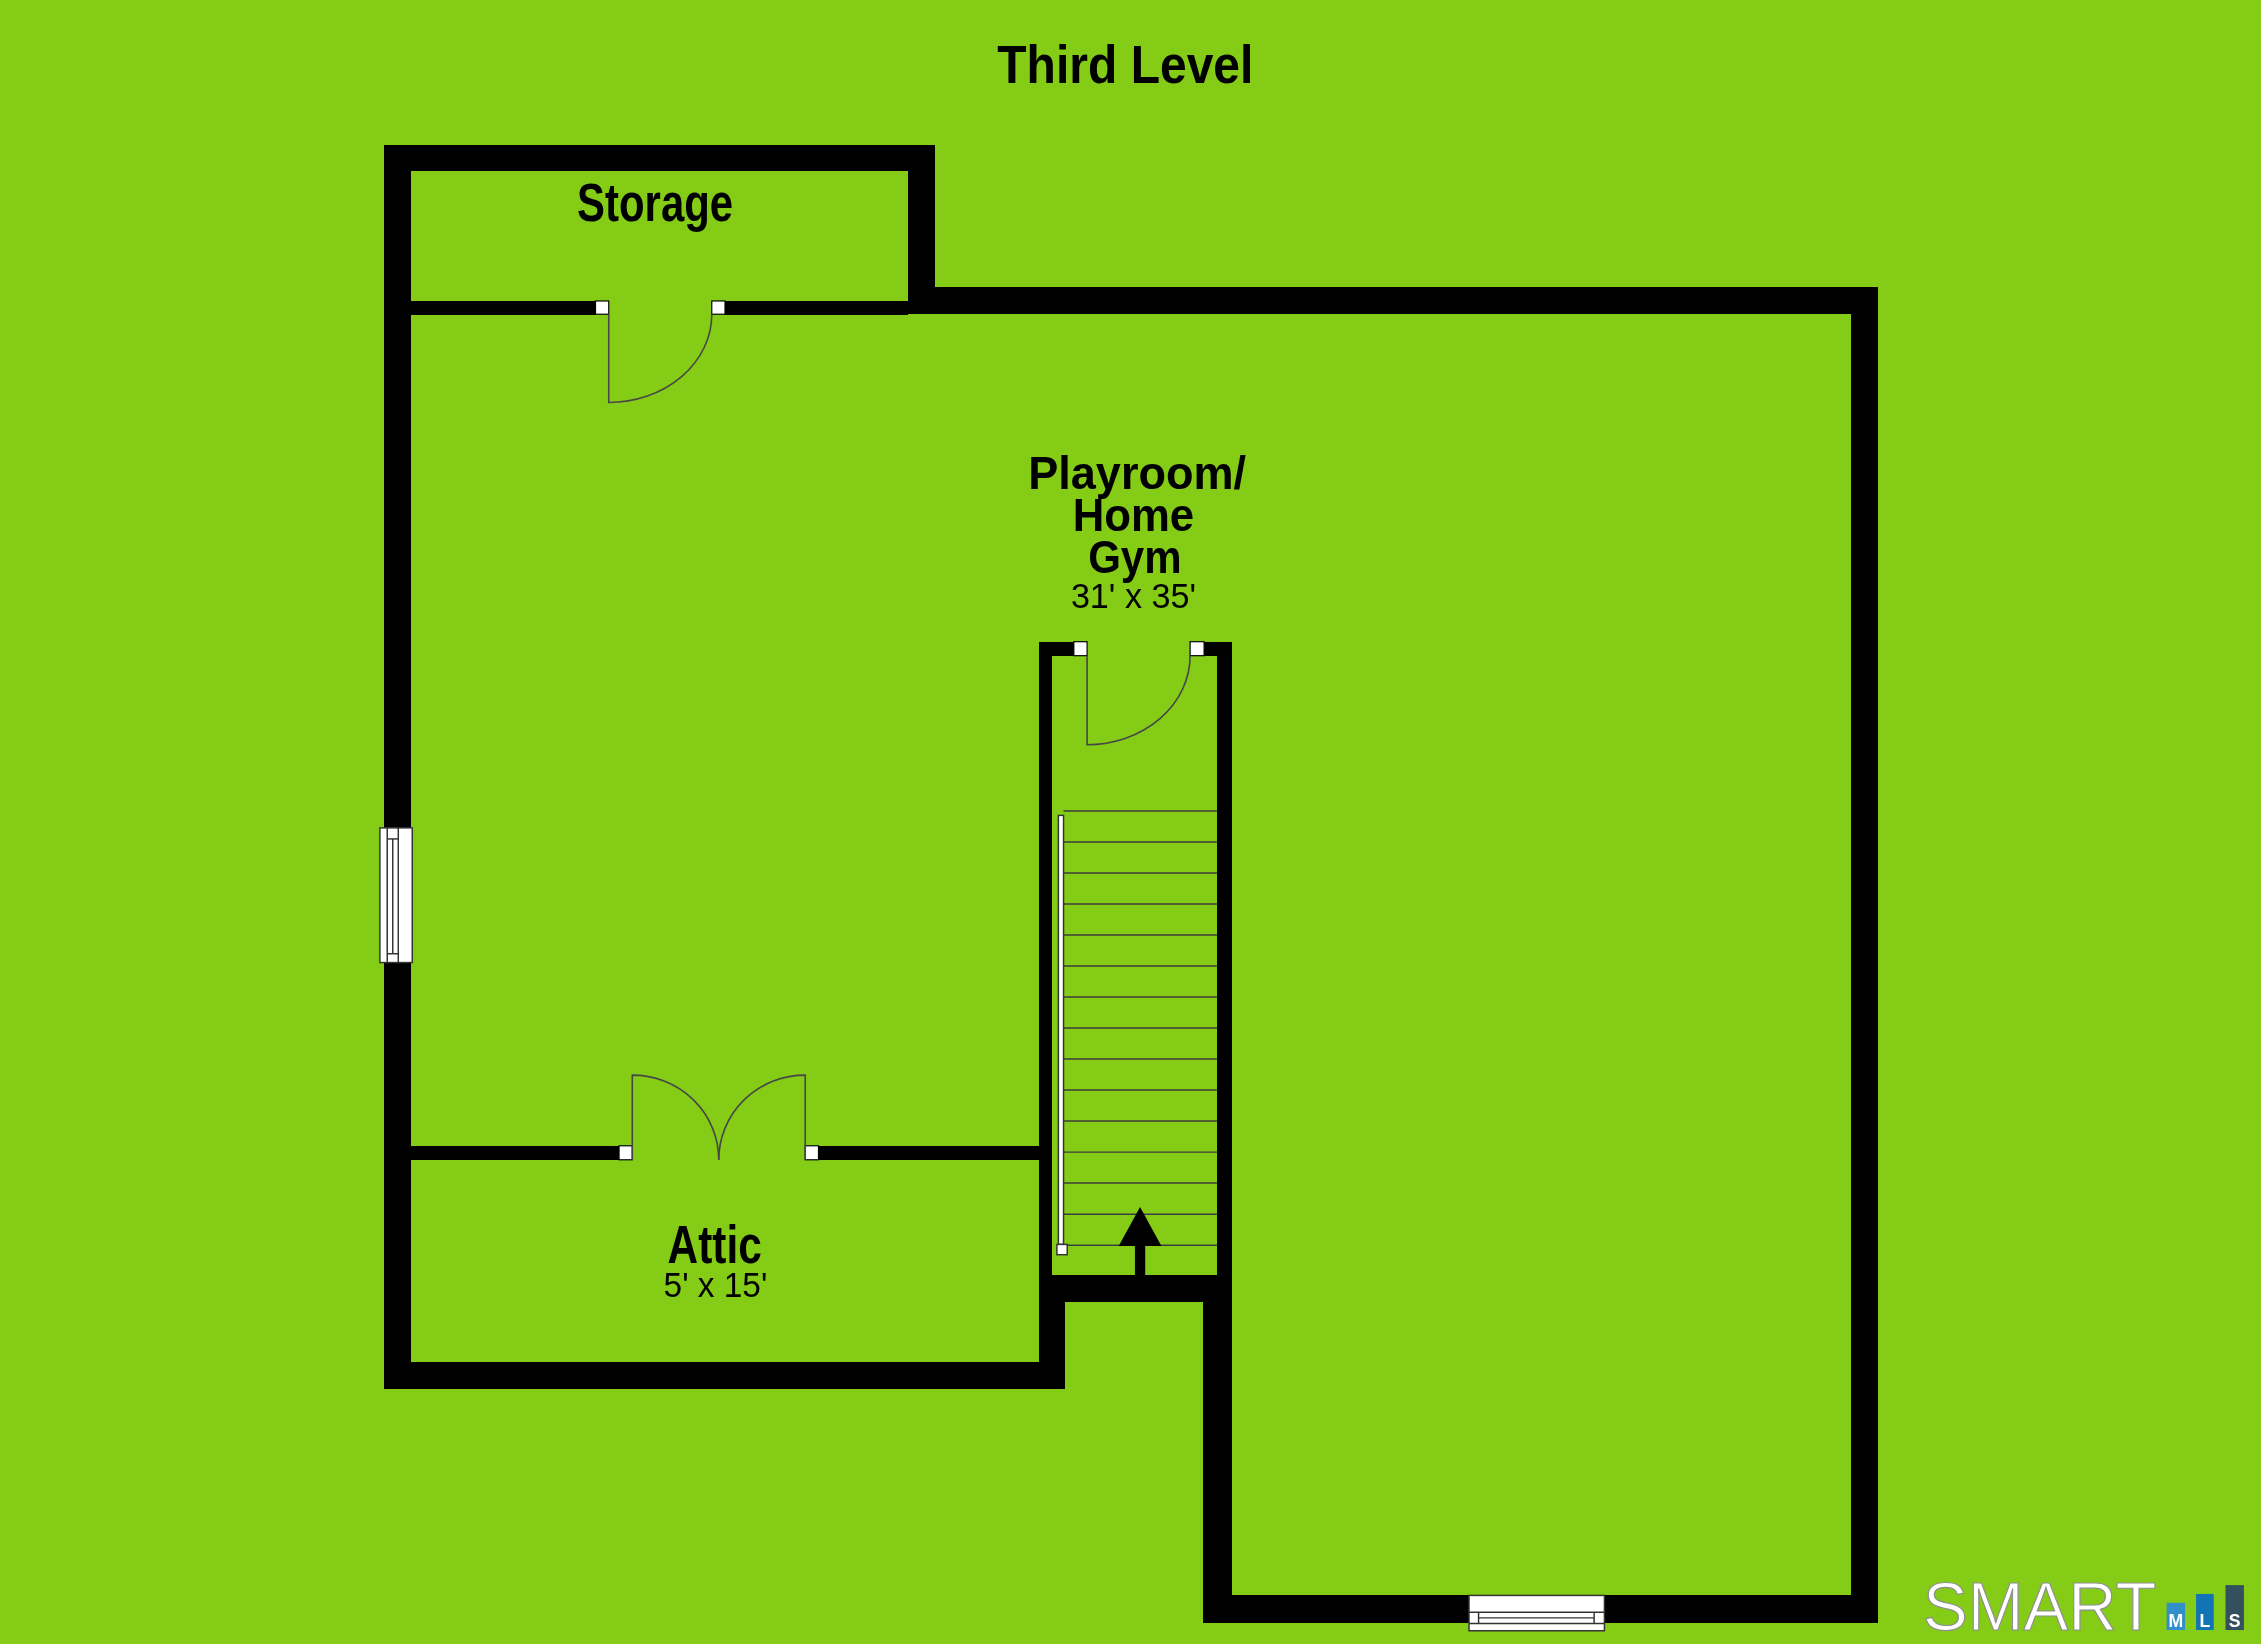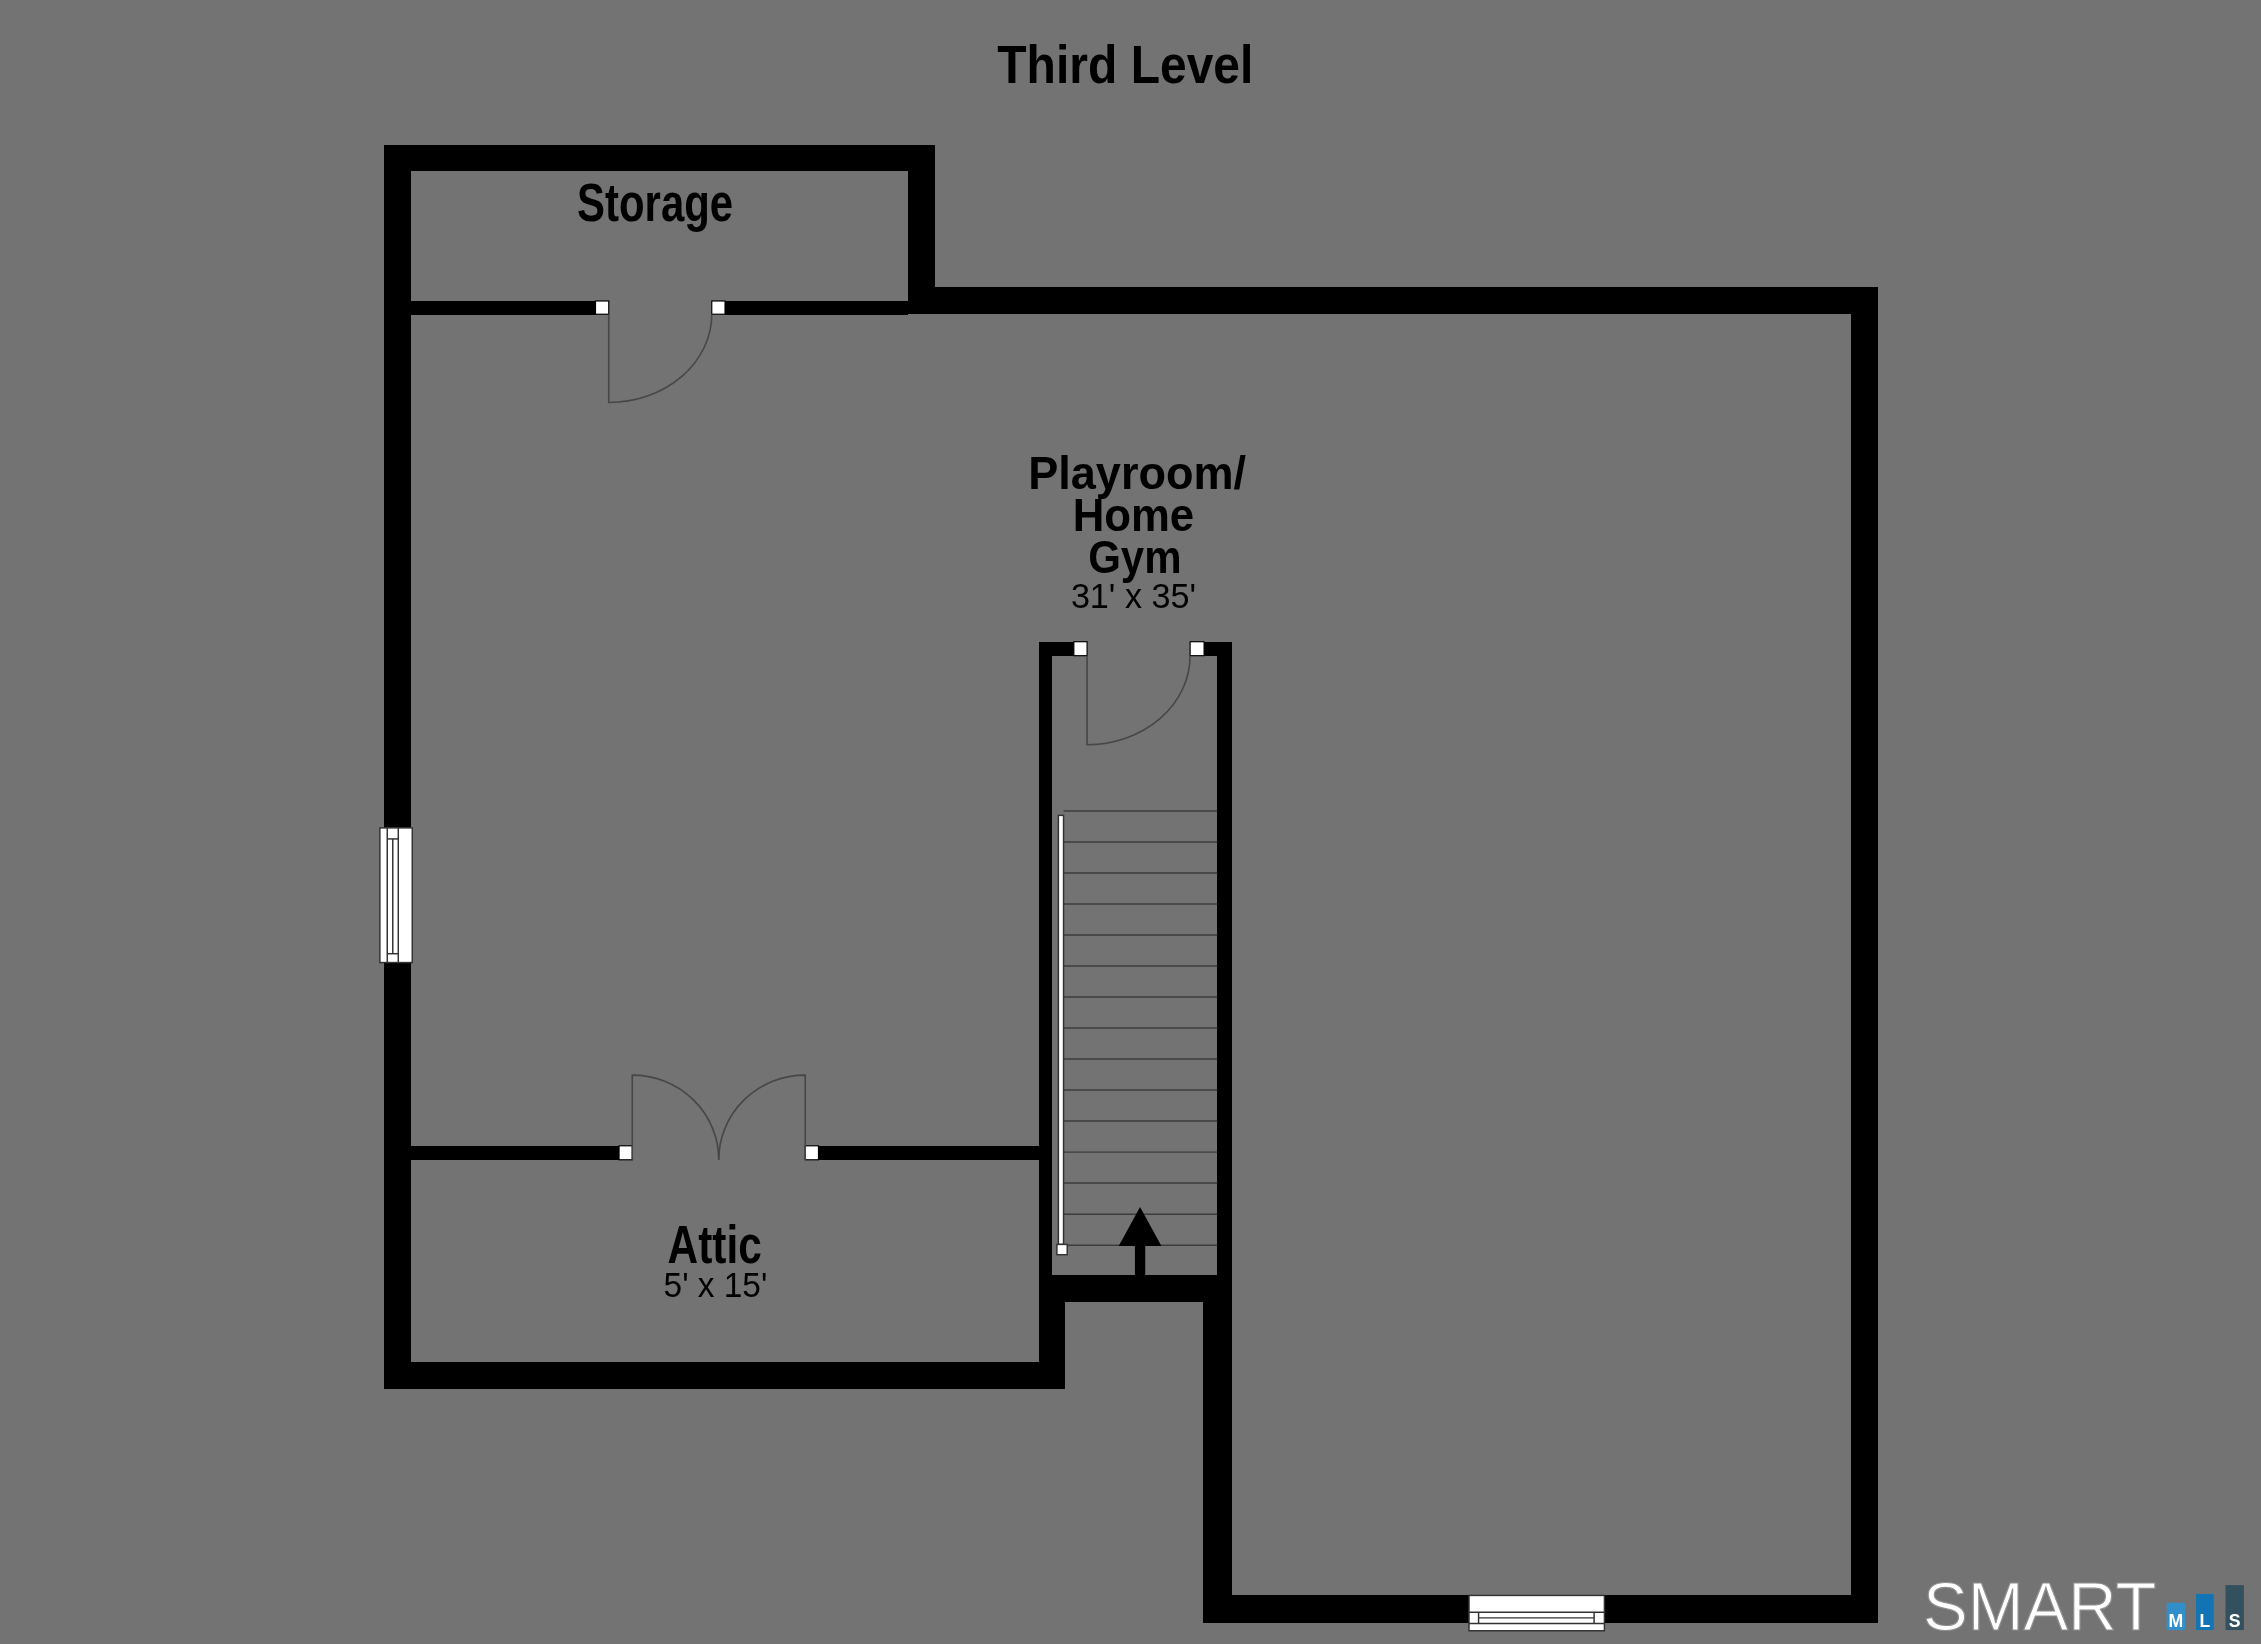--- a/index.html
+++ b/index.html
@@ -1,16 +1,16 @@
 <!DOCTYPE html>
 <html style="font-size:11.8px"><head>
 <meta charset="utf-8">
 <style>
 html,body{margin:0;padding:0;background:#fff;}
-#page{position:relative;width:2261px;height:1644px;background:#737373;overflow:hidden;}
+#page{position:relative;width:2261px;height:1644px;background:#84cc16;overflow:hidden;}
 svg{position:absolute;left:0;top:0;}
 </style>
 </head>
 <body>
 <div id="page">
 <svg width="2261" height="1644" viewBox="0 0 3072 2234">
 
   <g fill="#000000" shape-rendering="crispEdges">
 
     <rect x="522" y="197" width="748" height="36"></rect>

